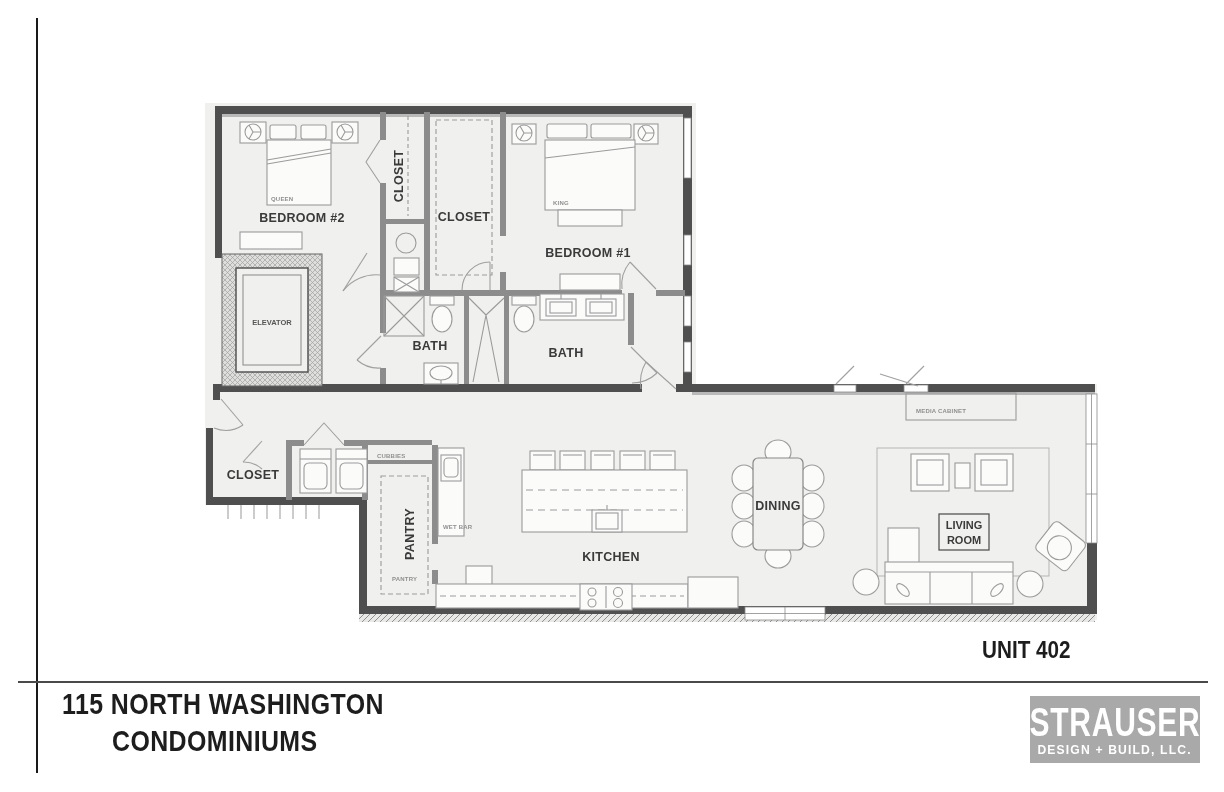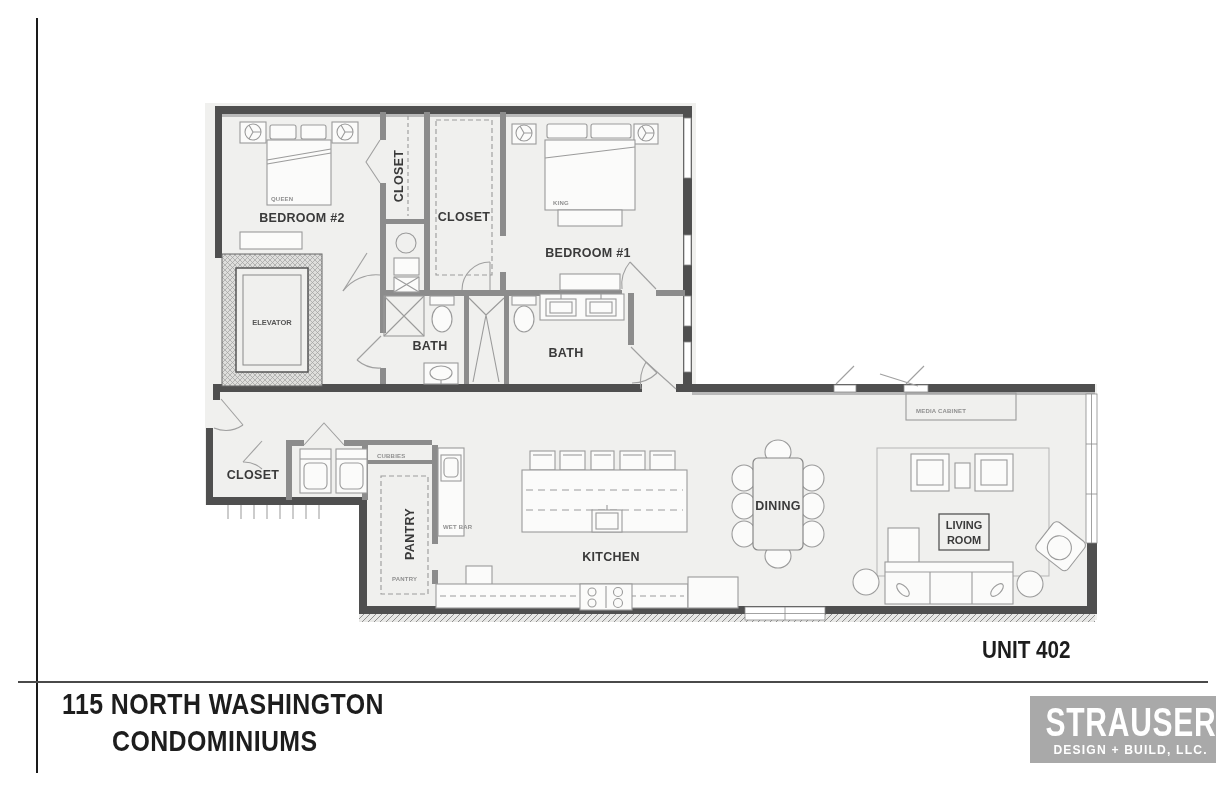--- a/index.html
+++ b/index.html
@@ -8,21 +8,21 @@
   .vline{position:absolute;left:36px;top:18px;width:2px;height:755px;background:#1a1a1a;}
   .hline{position:absolute;left:18px;top:681px;width:1190px;height:2px;background:#4a4a4a;}
   .plan-svg{position:absolute;left:0;top:0;}
   .title-line{position:absolute;white-space:nowrap;font-weight:bold;font-size:30px;color:#1d1d1d;
               transform:scaleX(.83);transform-origin:left top;letter-spacing:.5px;}
   .t1{left:62px;top:687px;}
   .t2{left:112px;top:724px;}
   .unit-label{position:absolute;left:982px;top:637px;white-space:nowrap;font-weight:bold;
               font-size:23px;color:#1d1d1d;transform:scaleX(.9);transform-origin:left top;}
   .logo{position:absolute;left:1030px;top:696px;width:170px;height:67px;background:#a9a9a9;
-        display:flex;flex-direction:column;align-items:center;justify-content:center;padding-left:16px;}
+        display:flex;flex-direction:column;align-items:center;justify-content:center;}
   .logo-name{font-weight:bold;font-size:40px;line-height:40px;color:#ffffff;white-space:nowrap;
              transform:scaleX(.75);transform-origin:center;letter-spacing:1px;}
   .logo-tag{font-weight:bold;font-size:12.5px;line-height:14px;color:#ffffff;white-space:nowrap;
             transform:scaleX(.97);transform-origin:center;letter-spacing:1.2px;margin-top:1px;}
   
   .rl{font-family:"Liberation Sans",sans-serif;font-weight:bold;font-size:12.5px;fill:#3a3a3a;
       letter-spacing:.3px;text-anchor:middle;}
   .sl{font-family:"Liberation Sans",sans-serif;font-weight:bold;font-size:6px;fill:#8f8f8f;
       letter-spacing:.2px;}
   .el{font-family:"Liberation Sans",sans-serif;font-weight:bold;font-size:7.5px;fill:#555;text-anchor:middle;}

